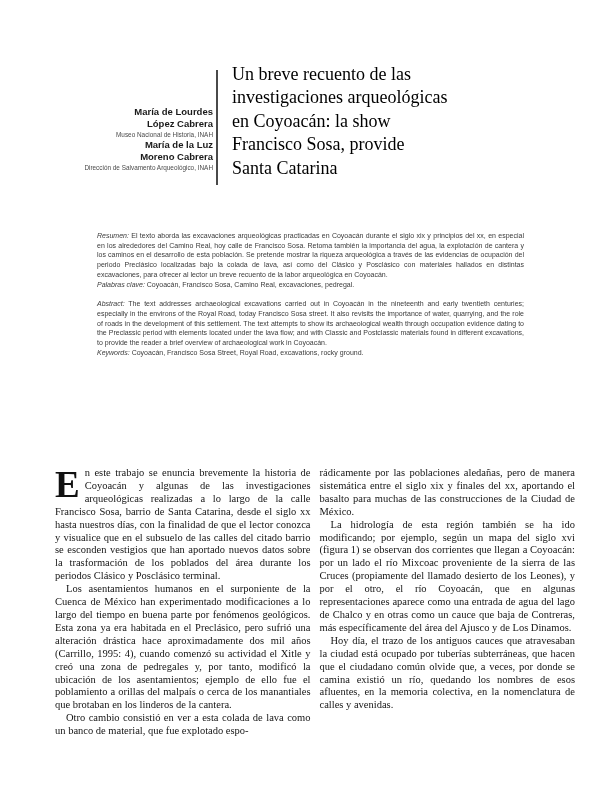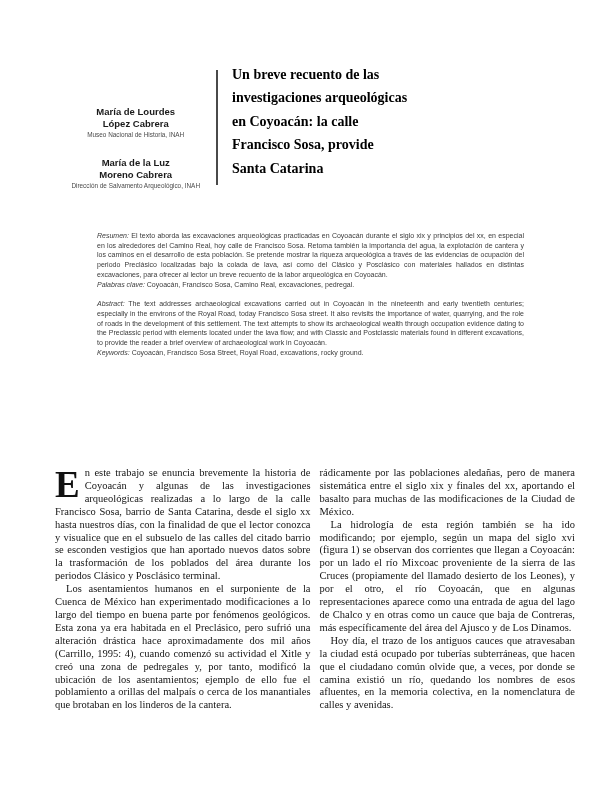--- a/index.html
+++ b/index.html
@@ -10,56 +10,56 @@
     background: #ffffff;
     font-family: "Liberation Serif", serif;
     color: #141414;
     overflow: hidden;
   }
 
   
   .authors {
     position: absolute;
     top: 106px;
-    right: 415px;
-    text-align: center;
+    right: 402px;
+    text-align: right;
     font-family: "Liberation Sans", sans-serif;
     white-space: nowrap;
   }
   .author-name {
     font-weight: bold;
     font-size: 9.5px;
     line-height: 11.5px;
     color: #1a1a1a;
   }
   .author-aff {
     font-size: 6.4px;
     line-height: 8px;
     margin-top: 2px;
     color: #4a4a4a;
   }
-  .author-second { margin-top: 18px; }
+  .author-second { }
 
   .title-rule {
     position: absolute;
     left: 216px;
     top: 70px;
     width: 1.5px;
     height: 115px;
     background: #4a4a4a;
   }
 
   .title {
     position: absolute;
     left: 232px;
     top: 63px;
     margin: 0;
     font-family: "Liberation Serif", serif;
-    font-weight: bold;
-    font-size: 14px;
+    font-weight: normal;
+    font-size: 18px;
     line-height: 23.4px;
     color: #000000;
     white-space: nowrap;
   }
 
   
   .abstract {
     position: absolute;
     left: 97px;
     top: 231px;
@@ -116,37 +116,38 @@
       <div class="author-name">Moreno Cabrera</div>
       <div class="author-aff">Dirección de Salvamento Arqueológico, INAH</div>
     </div>
   </div>
 
   <div class="title-rule"></div>
 
   <h1 class="title">
     <div>Un breve recuento de las</div>
     <div>investigaciones arqueológicas</div>
-    <div>en Coyoacán: la calle</div>
+    <div>en Coyoacán: la show</div>
     <div>Francisco Sosa, provide</div>
     <div>Santa Catarina</div>
   </h1>
 
   <div class="abstract">
     <p><span class="label">Resumen:</span> <span>El texto aborda las excavaciones arqueológicas practicadas en Coyoacán durante el siglo xix y principios del xx, en especial en los alrededores del Camino Real, hoy calle de Francisco Sosa. Retoma también la importancia del agua, la explotación de cantera y los caminos en el desarrollo de esta población. Se pretende mostrar la riqueza arqueológica a través de las evidencias de ocupación del periodo Preclásico localizadas bajo la colada de lava, así como del Clásico y Posclásico con materiales hallados en distintas excavaciones, para ofrecer al lector un breve recuento de la labor arqueológica en Coyoacán.</span></p>
     <p><span class="label">Palabras clave:</span> <span>Coyoacán, Francisco Sosa, Camino Real, excavaciones, pedregal.</span></p>
     <p class="spaced"><span class="label">Abstract:</span> <span>The text addresses archaeological excavations carried out in Coyoacán in the nineteenth and early twentieth centuries; especially in the environs of the Royal Road, today Francisco Sosa street. It also revisits the importance of water, quarrying, and the role of roads in the development of this settlement. The text attempts to show its archaeological wealth through occupation evidence dating to the Preclassic period with elements located under the lava flow; and with Classic and Postclassic materials found in different excavations, to provide the reader a brief overview of archaeological work in Coyoacán.</span></p>
     <p><span class="label">Keywords:</span> <span>Coyoacán, Francisco Sosa Street, Royal Road, excavations, rocky ground.</span></p>
   </div>
 
   <div class="bodycols">
     <div class="col">
       <p class="noindent"><span class="dropcap">E</span><span>n este trabajo se enuncia brevemente la historia de Coyoacán y algunas de las investigaciones arqueológicas realizadas a lo largo de la calle Francisco Sosa, barrio de Santa Catarina, desde el siglo xx hasta nuestros días, con la finalidad de que el lector conozca y visualice que en el subsuelo de las calles del citado barrio se esconden vestigios que han aportado nuevos datos sobre la trasformación de los poblados del área durante los periodos Clásico y Posclásico terminal.</span></p>
       <p>Los asentamientos humanos en el surponiente de la Cuenca de México han experimentado modificaciones a lo largo del tiempo en buena parte por fenómenos geológicos. Esta zona ya era habitada en el Preclásico, pero sufrió una alteración drástica hace aproximadamente dos mil años (Carrillo, 1995: 4), cuando comenzó su actividad el Xitle y creó una zona de pedregales y, por tanto, modificó la ubicación de los asentamientos; ejemplo de ello fue el poblamiento a orillas del malpaís o cerca de los manantiales que brotaban en los linderos de la cantera.</p>
+      <p>Otro cambio consistió en ver a esta colada de lava como un banco de material, que fue explotado espo-</p>
     </div>
     <div class="col">
-      <p class="noindent">rádicamente por las poblaciones aledañas, pero de manera sistemática entre el siglo xix y finales del xx, aportando el basalto para muchas de las modificaciones de la Ciudad de México.</p>
+      <p class="noindent">rádicamente por las poblaciones aledañas, pero de manera sistemática entre el siglo xix y finales del xx, aportando el basalto para muchas de las construcciones de la Ciudad de México.</p>
       <p>La hidrología de esta región también se ha ido modificando; por ejemplo, según un mapa del siglo xvi (figura 1) se observan dos corrientes que llegan a Coyoacán: por un lado el río Mixcoac proveniente de la sierra de las Cruces (propiamente del llamado desierto de los Leones), y por el otro, el río Coyoacán, que en algunas representaciones aparece como una entrada de agua del lago de Chalco y en otras como un cauce que baja de Contreras, más específicamente del área del Ajusco y de Los Dinamos.</p>
       <p>Hoy día, el trazo de los antiguos cauces que atravesaban la ciudad está ocupado por tuberías subterráneas, que hacen que el ciudadano común olvide que, a veces, por donde se camina existió un río, quedando los nombres de esos afluentes, en la memoria colectiva, en la nomenclatura de calles y avenidas.</p>
     </div>
   </div>
 
 </div>
 
 </body></html>

